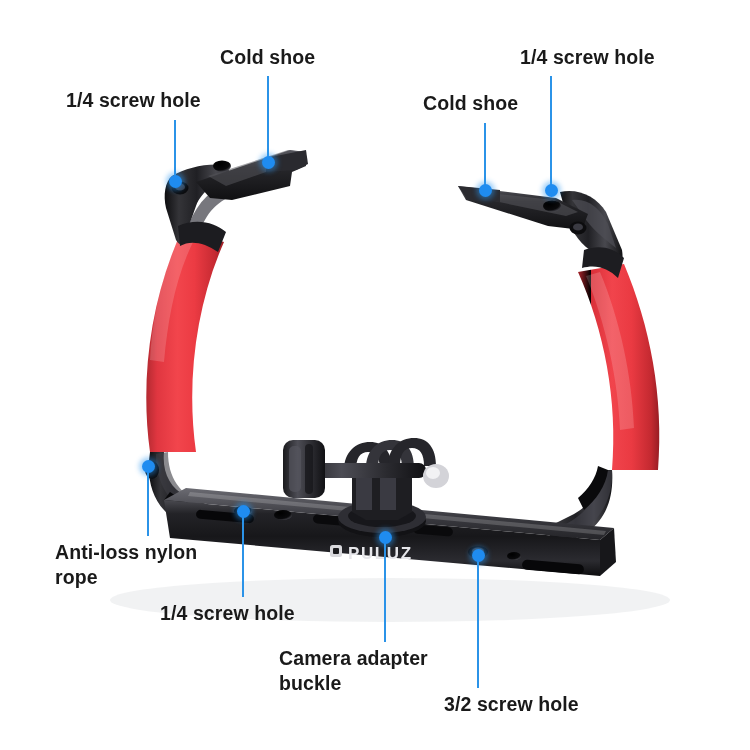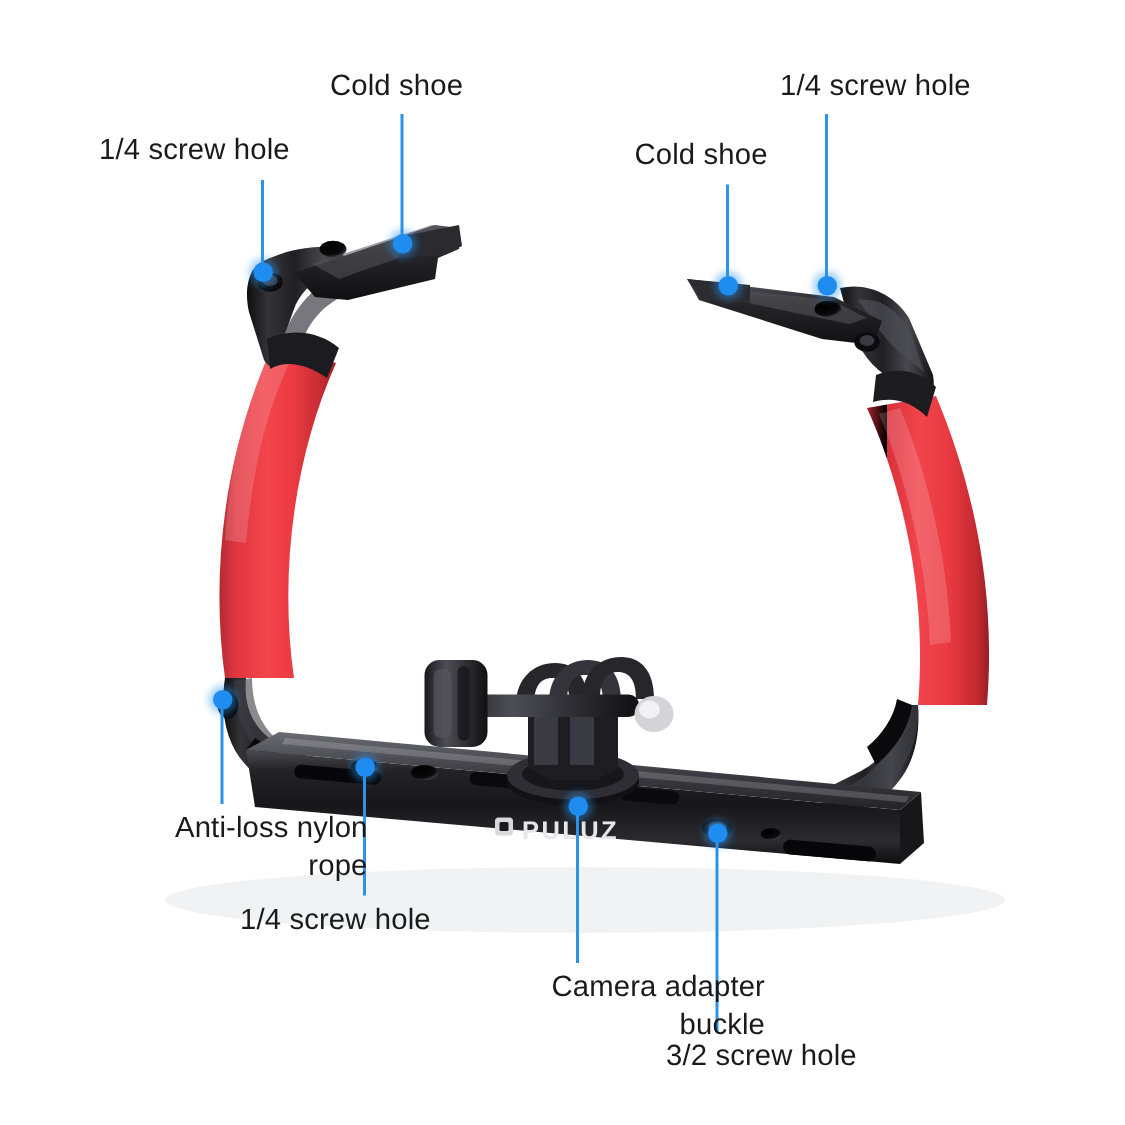--- a/index.html
+++ b/index.html
@@ -18,22 +18,23 @@
   }
 
   
   .label {
     position: absolute;
     color: #1a1a1a;
     font-size: 19.5px;
     line-height: 25px;
     white-space: pre;
     letter-spacing: 0.1px;
-  }
-  .label.center { text-align: right; }
+    font-weight: bold;
+  }
+  .label.center { text-align: left; }
 
   
   .leader {
     position: absolute;
     background: #2b93e8;
     width: 1.6px;
   }
   .dot {
     position: absolute;
     width: 13px;
@@ -259,19 +260,19 @@
 
     <div class="label" style="left:423px; top:91px;">Cold shoe</div>
 
     <div class="label" style="left:520px; top:45px;">1/4 screw hole</div>
 
     <div class="label center" style="left:55px; top:540px; width:190px;">Anti-loss nylon
 rope</div>
 
     <div class="label" style="left:160px; top:601px;">1/4 screw hole</div>
 
-    <div class="label center" style="left:290px; top:646px; width:220px;">Camera adapter
+    <div class="label center" style="left:279px; top:646px; width:220px;">Camera adapter
 buckle</div>
 
     <div class="label" style="left:444px; top:692px;">3/2 screw hole</div>
   </div>
 
 </div>
 
 </body></html>

